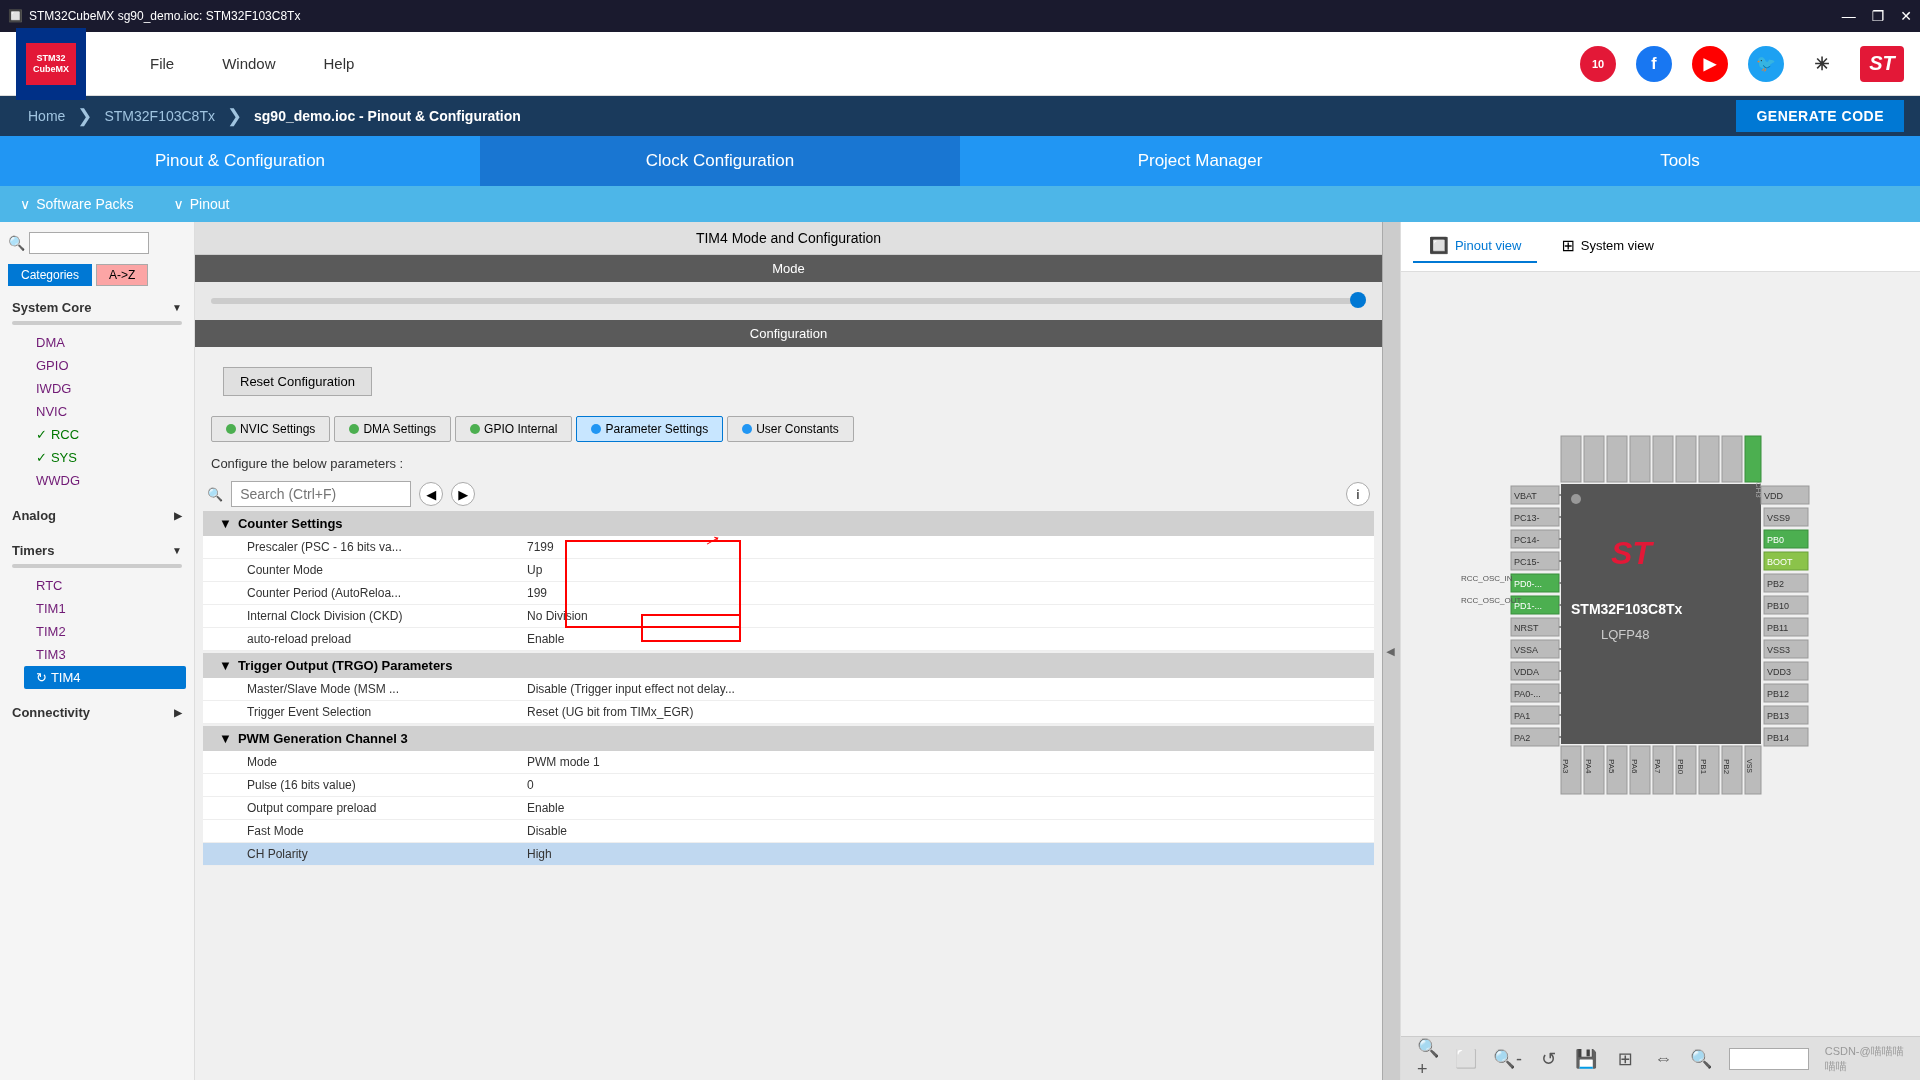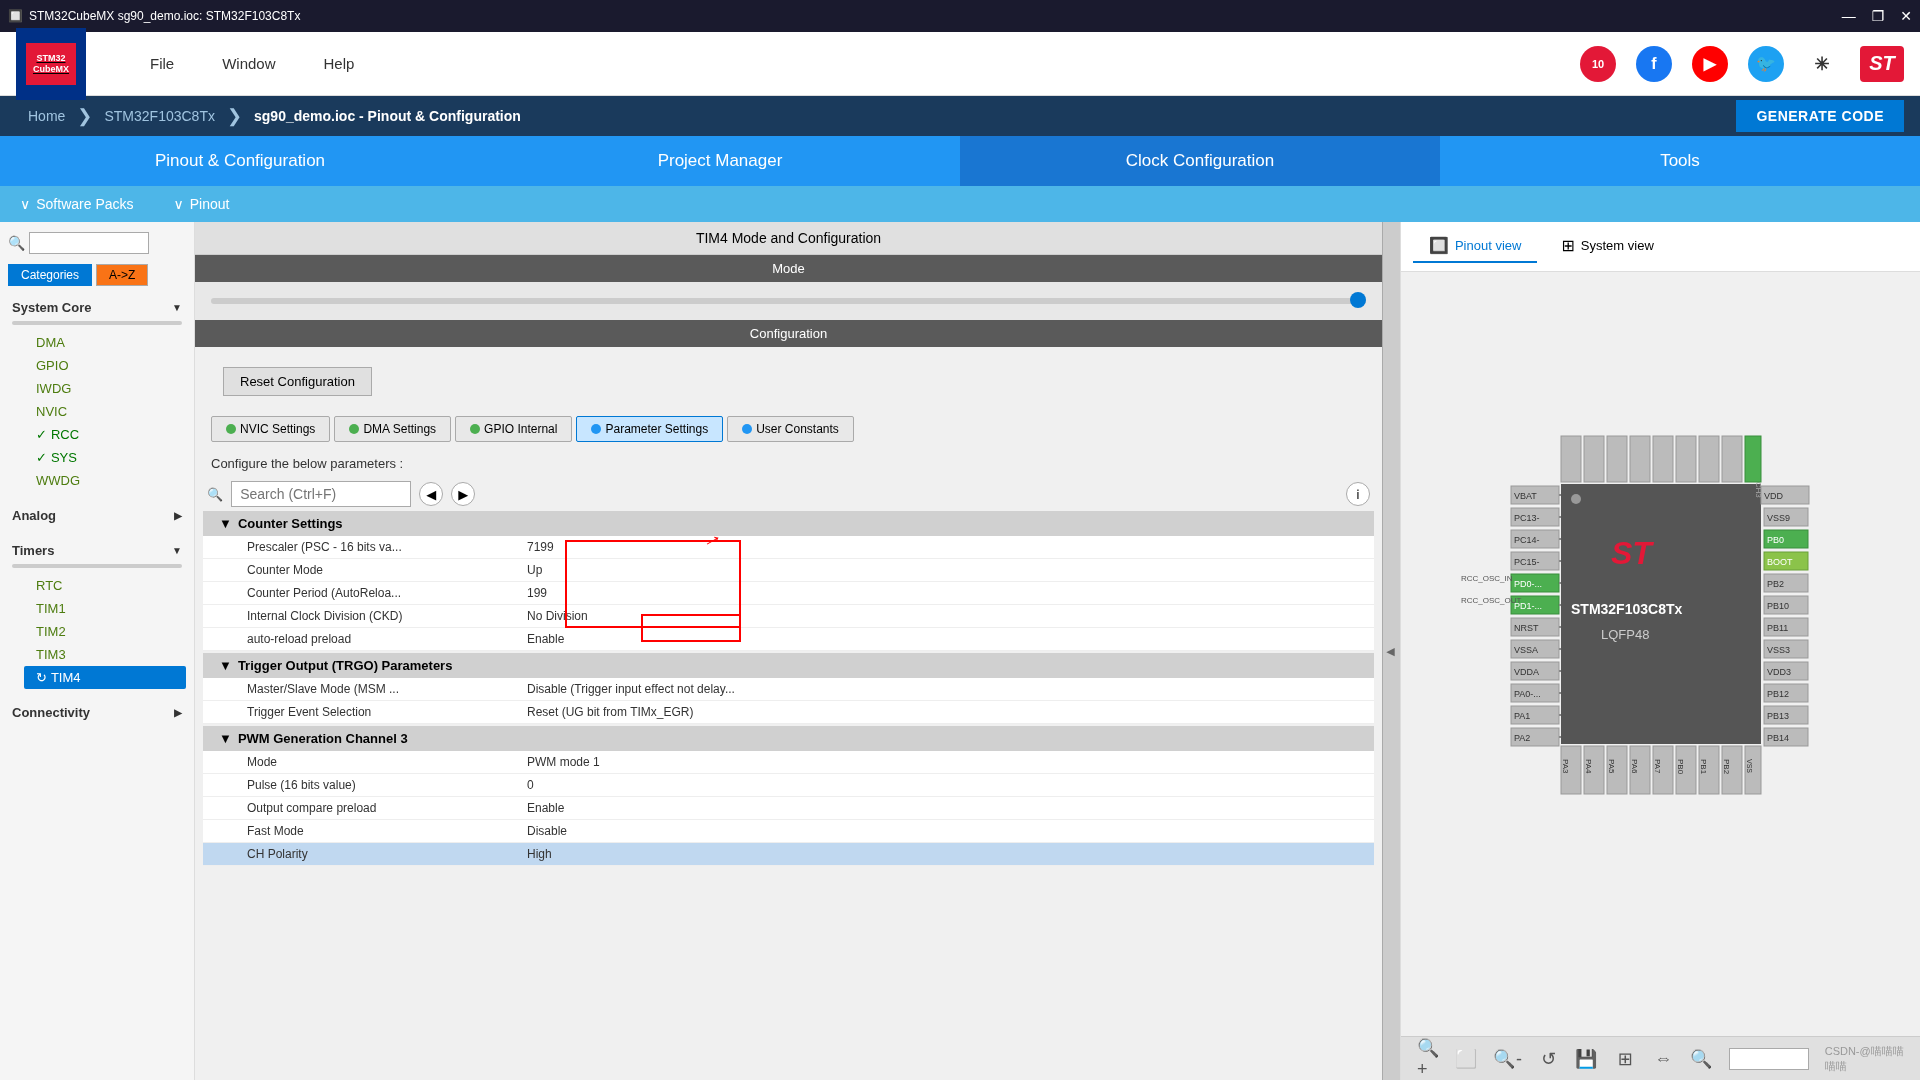--- a/index.html
+++ b/index.html
@@ -6,21 +6,21 @@
     body { width: 1920px; height: 1080px; font-family: 'Segoe UI', Arial, sans-serif; font-size: 13px; overflow: hidden; background: #f0f0f0; }
 
     
     #titlebar { height: 32px; background: #1a1a2e; display: flex; align-items: center; justify-content: space-between; padding: 0 8px; color: white; font-size: 12px; }
     #titlebar-left { display: flex; align-items: center; gap: 6px; }
     #titlebar-right { display: flex; gap: 16px; }
     #titlebar-right span { cursor: pointer; font-size: 14px; }
 
     
     #menubar { height: 64px; background: white; display: flex; align-items: center; padding: 0 16px; gap: 0; border-bottom: 1px solid #ddd; }
-    #logo { width: 70px; height: 72px; background: #003087; display: flex; align-items: center; justify-content: center; margin-right: 40px; flex-direction: column; text-decoration: underline; }
+    #logo { width: 70px; height: 72px; background: #003087; display: flex; align-items: center; justify-content: center; margin-right: 40px; flex-direction: column; }
     .menu-item { padding: 8px 24px; cursor: pointer; font-size: 15px; color: #333; }
     #social-icons { margin-left: auto; display: flex; align-items: center; gap: 20px; }
     .social-icon { width: 36px; height: 36px; border-radius: 50%; display: flex; align-items: center; justify-content: center; color: white; font-size: 16px; font-weight: bold; cursor: pointer; }
     .si-fb { background: #1877f2; }
     .si-yt { background: #ff0000; }
     .si-tw { background: #1da1f2; }
     .si-star { background: transparent; color: #333; font-size: 20px; }
     .si-st { background: #e31837; width: 44px; height: 36px; border-radius: 4px; font-size: 22px; font-weight: bold; font-style: italic; }
     .si-10 { background: #e31837; border-radius: 50%; color: white; font-size: 10px; font-weight: bold; width: 36px; height: 36px; }
 
@@ -42,28 +42,28 @@
 
     
     #content { display: flex; height: calc(1080px - 32px - 64px - 40px - 50px - 36px); }
 
     
     #sidebar { width: 195px; background: #f5f5f5; border-right: 1px solid #ddd; overflow-y: auto; padding: 4px 0; }
     #search-bar { padding: 6px 8px; display: flex; align-items: center; gap: 4px; }
     #search-icon { color: #666; font-size: 14px; }
     #search-input { width: 120px; border: 1px solid #aaa; padding: 3px 6px; font-size: 12px; background: white; }
     #filter-tabs { display: flex; padding: 4px 8px; gap: 4px; }
-    .filter-tab { padding: 3px 12px; border: 1px solid #aaa; font-size: 12px; cursor: pointer; background: #f97316; }
+    .filter-tab { padding: 3px 12px; border: 1px solid #aaa; font-size: 12px; cursor: pointer; background: #fca5a5; }
     .filter-tab.active { background: #0078d4; color: white; border-color: #0078d4; }
 
     .sidebar-section { padding: 4px 0; }
     .section-header { display: flex; align-items: center; padding: 6px 12px; cursor: pointer; font-weight: bold; font-size: 13px; color: #333; justify-content: space-between; text-align: right; }
     .section-header .arrow { font-size: 10px; }
     .section-items { padding: 2px 0 2px 24px; }
-    .sidebar-item { padding: 4px 12px; cursor: pointer; font-size: 13px; color: #4d7c0f; }
+    .sidebar-item { padding: 4px 12px; cursor: pointer; font-size: 13px; color: #701a75; }
     .sidebar-item.checked { color: #007700; display: flex; align-items: center; gap: 4px; }
     .sidebar-item.active { background: #0078d4; color: white; border-radius: 2px; margin-right: 8px; }
 
     
     #main-panel { flex: 1; background: #f0f0f0; overflow: hidden; display: flex; flex-direction: column; }
     #panel-title { background: #e0e0e0; padding: 8px 16px; font-size: 14px; font-weight: 500; border-bottom: 1px solid #ccc; text-align: center; }
 
     
     .config-section-header { background: #5a5a5a; color: white; padding: 6px 16px; font-size: 13px; text-align: center; }
     .mode-slider-container { padding: 8px 16px; background: #e8e8e8; }
@@ -156,22 +156,22 @@
   <div class="bc-item">Home</div>
   <span class="bc-sep">❯</span>
   <div class="bc-item">STM32F103C8Tx</div>
   <span class="bc-sep">❯</span>
   <div class="bc-item active">sg90_demo.ioc - Pinout &amp; Configuration</div>
   <button id="gen-code-btn">GENERATE CODE</button>
 </div>
 
 <div id="main-tabs">
   <div class="main-tab">Pinout &amp; Configuration</div>
+  <div class="main-tab active">Clock Configuration</div>
   <div class="main-tab">Project Manager</div>
-  <div class="main-tab active">Clock Configuration</div>
   <div class="main-tab">Tools</div>
 </div>
 
 <div id="subtabs">
   <div class="subtab">
     <span>∨</span>
     <span>Software Packs</span>
   </div>
   <div class="subtab">
     <span>∨</span>

